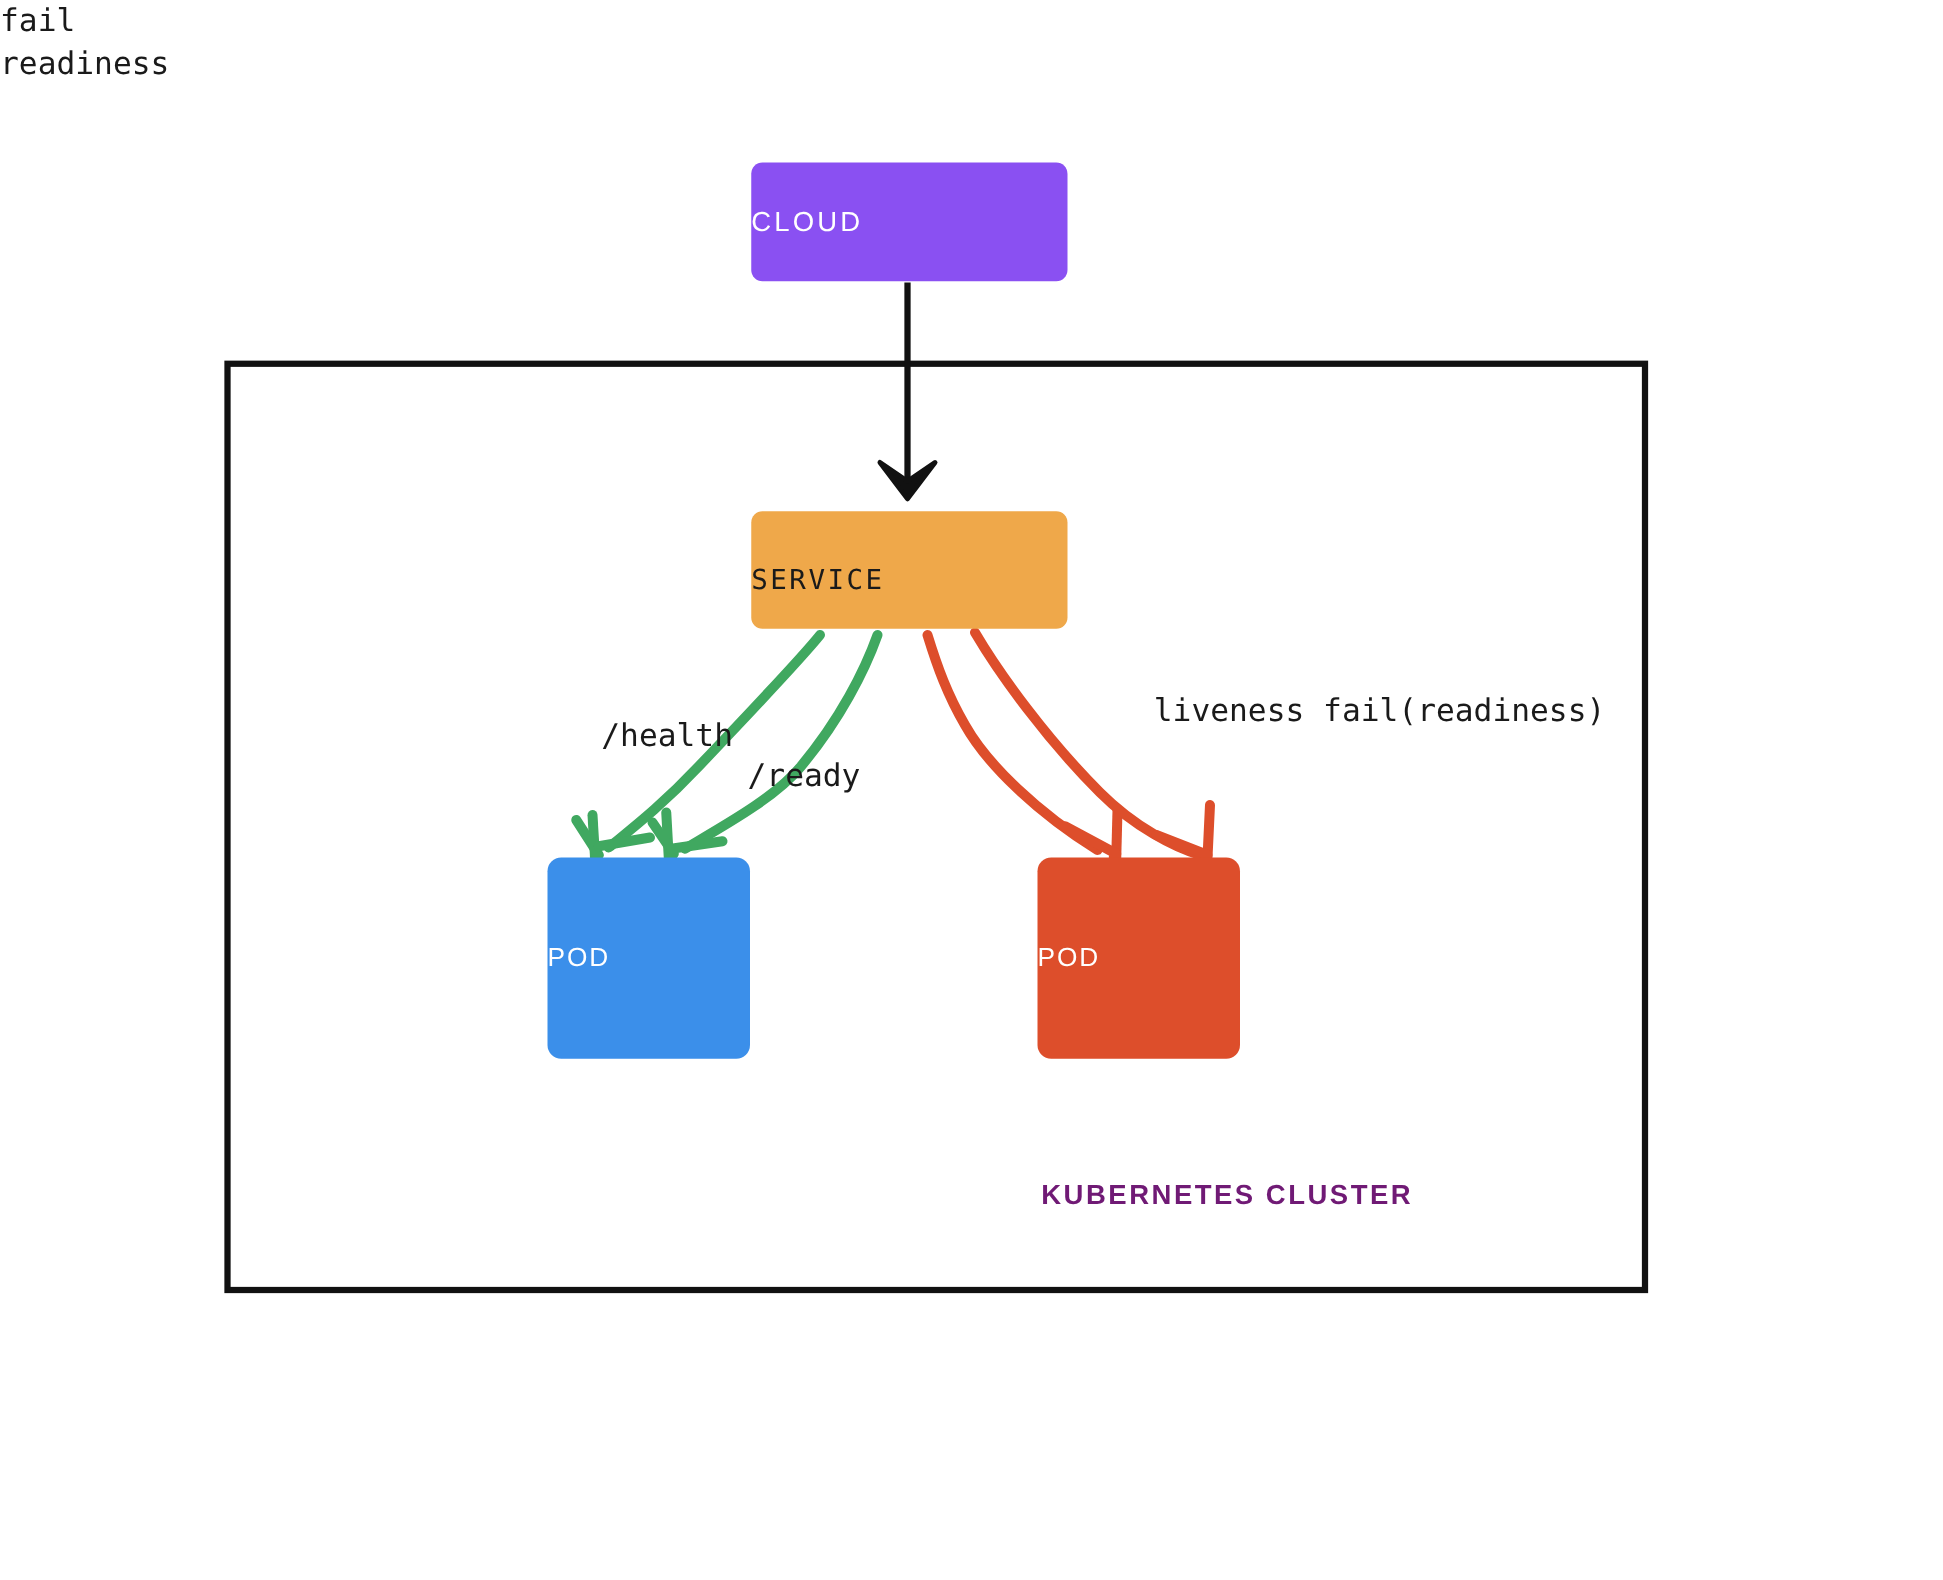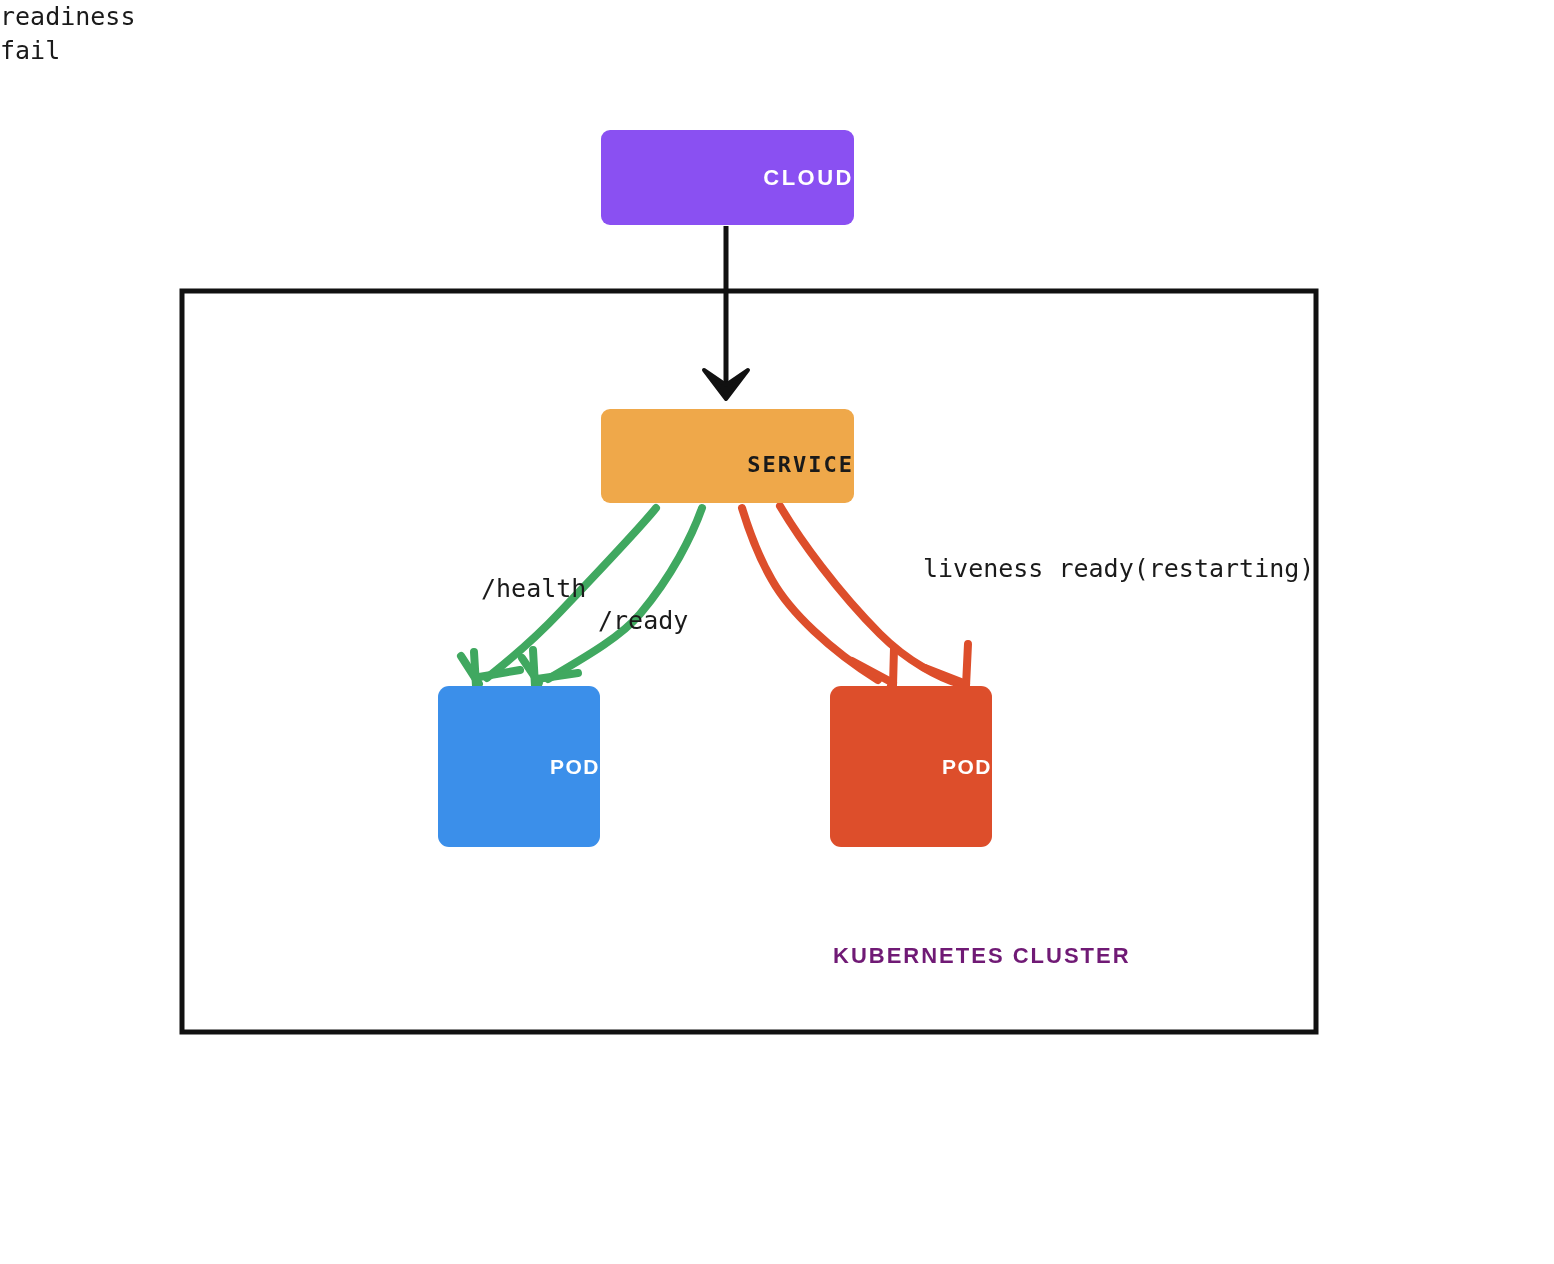--- a/index.html
+++ b/index.html
@@ -21,23 +21,22 @@
     position: absolute;
     left: 0;
     top: 0;
     width: 1554px;
     height: 1264px;
   }
   .node {
     position: absolute;
     display: flex;
     align-items: center;
-    justify-content: flex-end;
+    justify-content: flex-start;
     box-sizing: border-box;
-    font-weight: bold;
   }
   .node-label {
     font-family: "DejaVu Sans Mono", monospace;
     letter-spacing: 1.5px;
     white-space: nowrap;
   }
   #cloud-node {
     left: 601px;
     top: 130px;
     width: 253px;
@@ -180,21 +179,21 @@
 
   <div id="pod-failing-node" class="node">
     <span class="node-label">POD</span>
   </div>
 
   <div class="edge-label" id="label-health">/health</div>
 
   <div class="edge-label" id="label-ready">/ready</div>
 
   <div id="label-readiness">
+    <div class="edge-label" style="position:static">fail</div>
     <div class="edge-label" style="position:static">readiness</div>
-    <div class="edge-label" style="position:static">fail</div>
   </div>
 
-  <div class="edge-label" id="label-liveness">liveness ready(restarting)</div>
+  <div class="edge-label" id="label-liveness">liveness fail(readiness)</div>
 
   <div id="cluster-caption">KUBERNETES CLUSTER</div>
 
 </div>
 
 </body></html>

